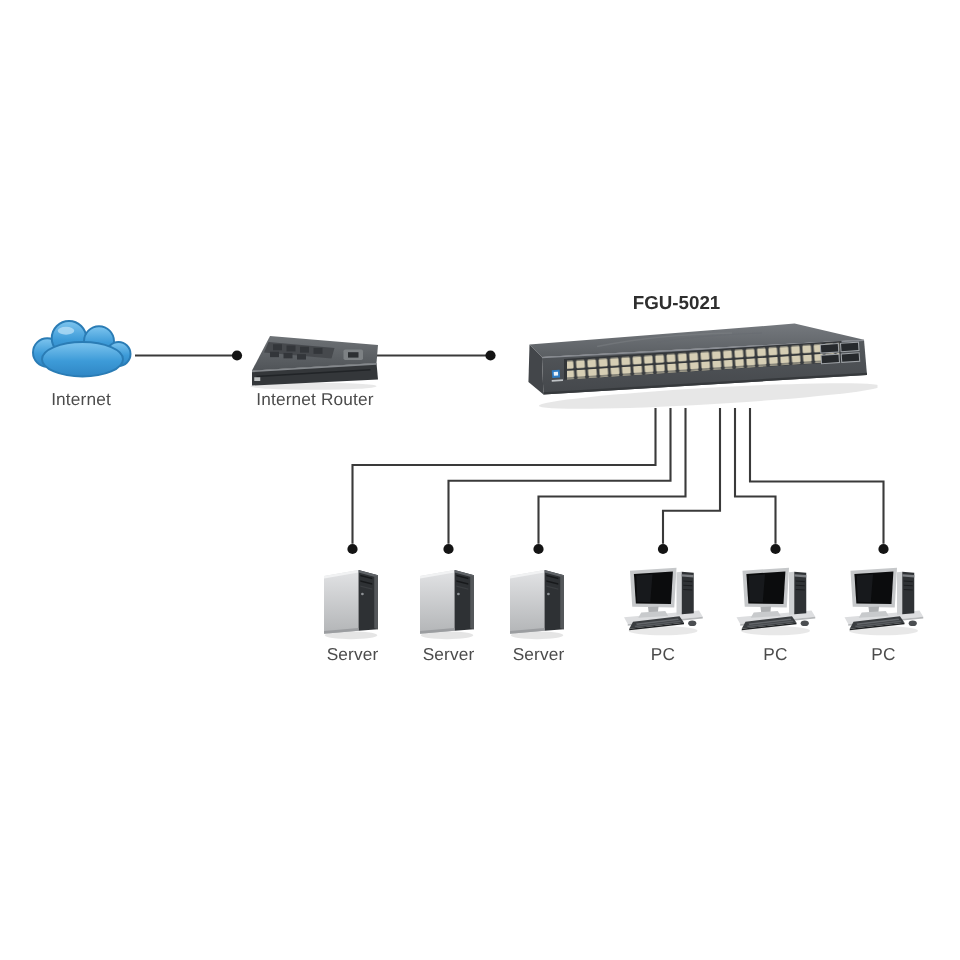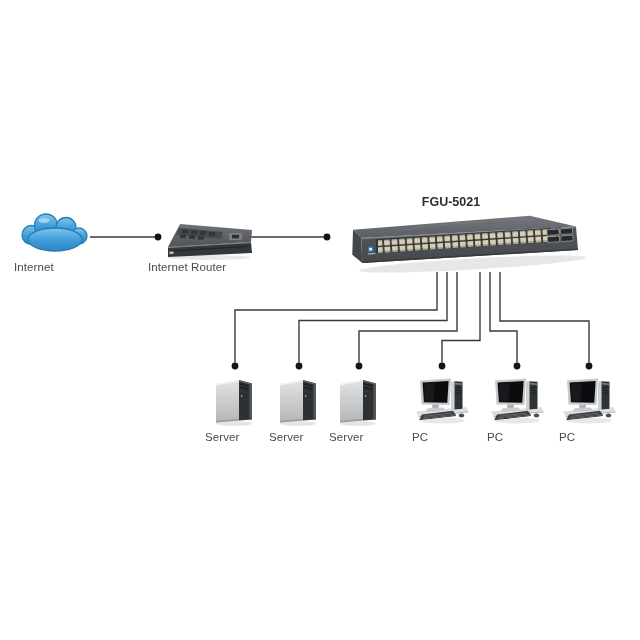--- a/index.html
+++ b/index.html
@@ -3,21 +3,21 @@
 <meta charset="utf-8">
 <style>
   html,body { margin:0; padding:0; background:#fff; }
   .canvas {
     position:relative; width:640px; height:640px; background:#ffffff;
     overflow:hidden; font-family:"Liberation Sans", sans-serif;
   }
   .abs { position:absolute; }
   .lbl {
     position:absolute; font-size:11.5px; color:#4b4b4b;
-    text-align:left; letter-spacing:0.1px;
+    text-align:center; letter-spacing:0.1px;
   }
   .lbl-bold {
     position:absolute; font-size:12.5px; font-weight:bold; color:#2e2e2e;
     text-align:center;
   }
   svg { display:block; }
 </style>
 </head>
 <body>
 

